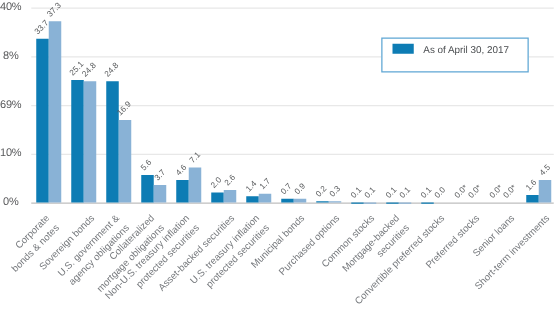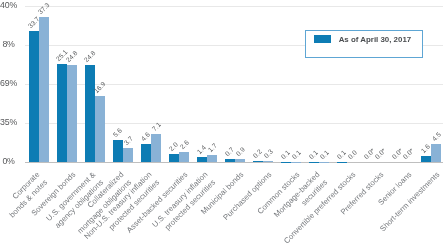--- a/index.html
+++ b/index.html
@@ -19,34 +19,34 @@
 
   .vlabel{position:absolute;font-size:6.6px;color:#5a5c5e;white-space:nowrap;
           transform-origin:0 100%;transform:rotate(-45deg);line-height:7.66px;}
 
   .xlabel{position:absolute;font-size:7.8px;color:#76797d;white-space:nowrap;
           transform-origin:100% 0;transform:rotate(-45deg);line-height:10.9px;
           text-align:right;}
 
   .legend{position:absolute;border:1.1px solid #5ea6d4;background:#fff;
           box-sizing:border-box;padding:3.5px 0 0 7.7px;}
-  .legend-row{display:flex;align-items:flex-start;height:11.4px;font-weight:bold;}
+  .legend-row{display:flex;align-items:flex-start;height:11.4px;}
   .sw{width:17.5px;height:7.9px;flex:0 0 auto;}
   .legend-text{font-size:7.9px;color:#4a4d50;margin-left:7.2px;line-height:9px;
                white-space:nowrap;}
 </style>
 </head>
 <body>
 
 <div id="chart">
   <div class="plot" id="plot">
       <div class="gridline base" style="top: 162px;"></div>
       <div class="ytick" style="top: 157px;">0%</div>
       <div class="gridline" style="top: 123px;"></div>
-      <div class="ytick" style="top: 118px;">35%</div>
+      <div class="ytick" style="top: 118px;">10%</div>
       <div class="gridline" style="top: 84px;"></div>
       <div class="ytick" style="top: 79px;">69%</div>
       <div class="gridline" style="top: 45px;"></div>
       <div class="ytick" style="top: 40px;">8%</div>
       <div class="gridline" style="top: 6px;"></div>
       <div class="ytick" style="top: 1px;">40%</div>
       <div class="bar d" style="left: 28.6px; width: 10.35px; height: 131.43px; bottom: 89px;"></div>
       <div class="vlabel" style="left: 31.9423px; top: 21.61px; transform: rotate(-45deg);">33.7</div>
       <div class="bar l" style="left: 38.95px; width: 10.35px; height: 145.47px; bottom: 89px;"></div>
       <div class="vlabel" style="left: 42.2923px; top: 7.57px; transform: rotate(-45deg);">37.3</div>

